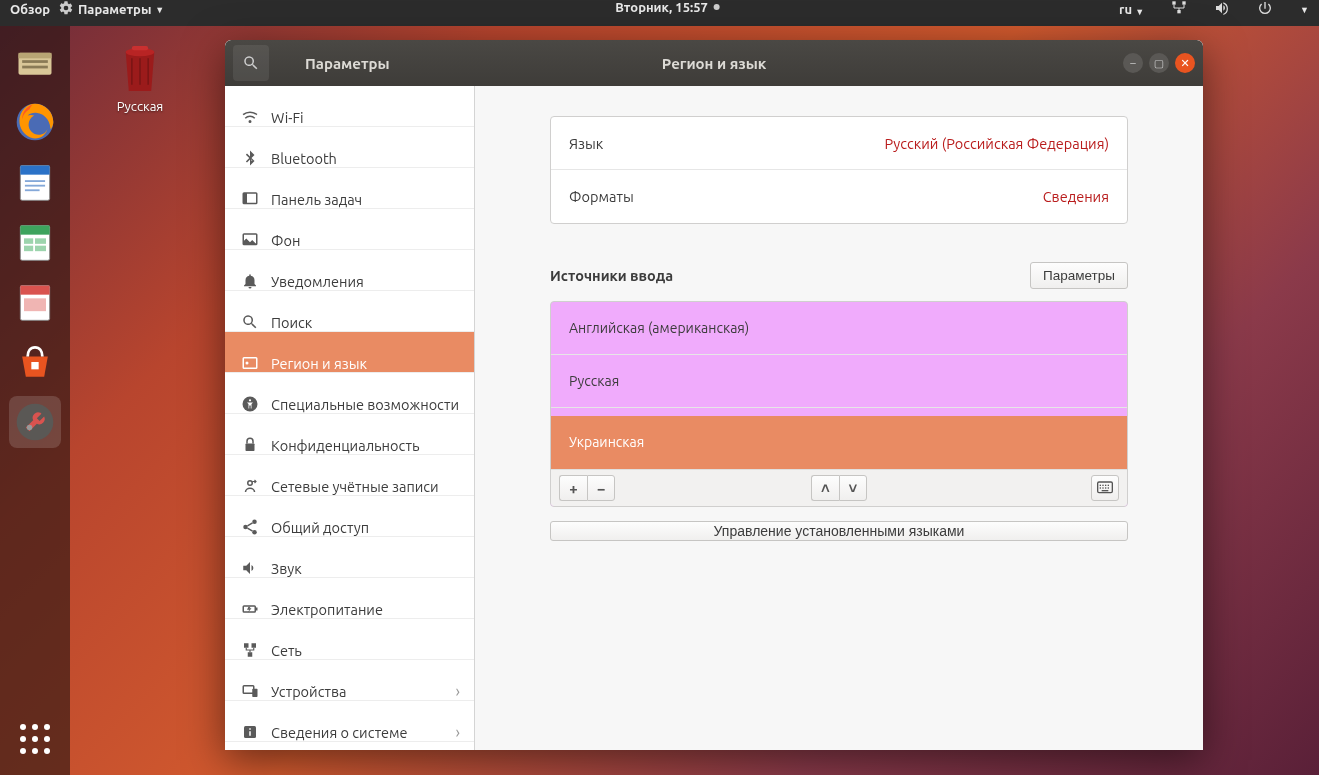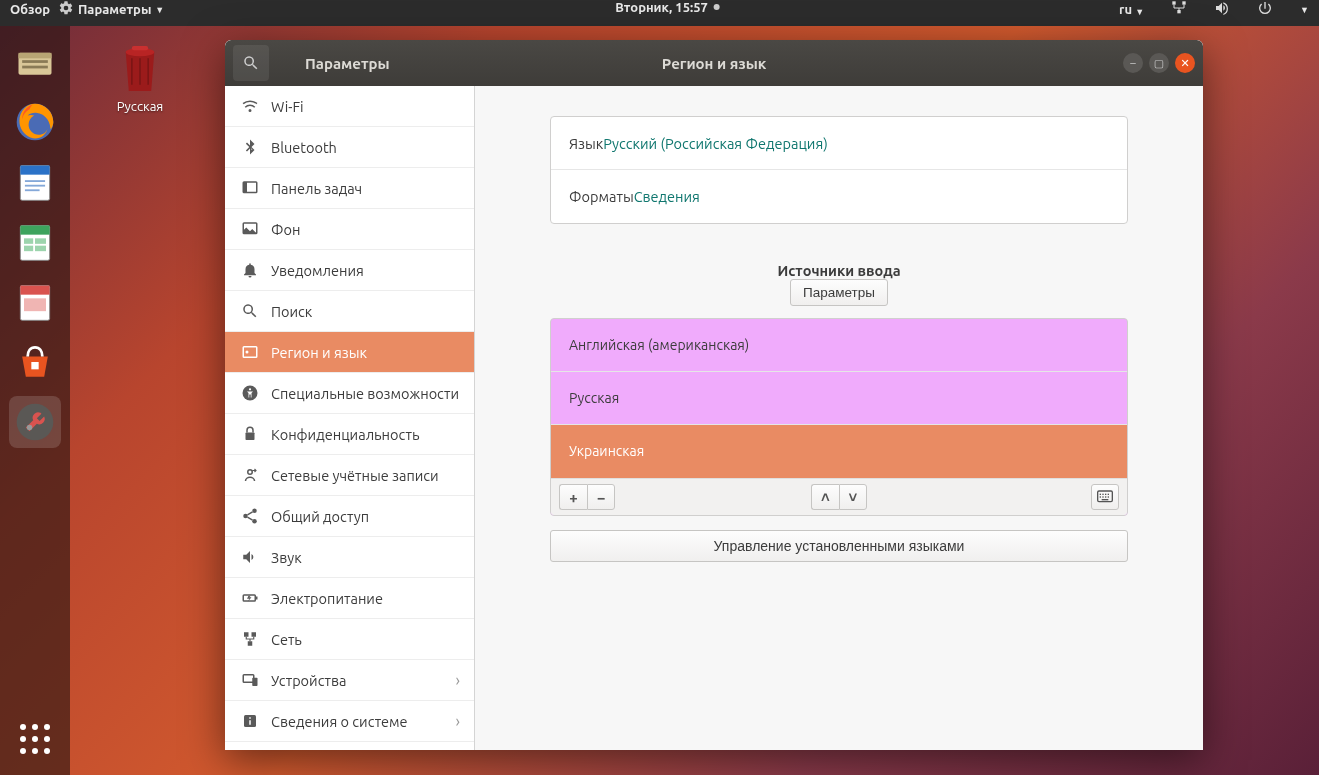--- a/index.html
+++ b/index.html
@@ -136,21 +136,21 @@
 
 .sidebar {
   width: 250px;
   background: #fff;
   border-right: 1px solid #d4d4d4;
   overflow-y: auto;
 }
 .sb-item {
   height: 41px;
   display: flex;
-  align-items: center;
+  align-items: flex-end;
   padding: 0 14px;
   border-bottom: 1px solid #ededed;
   cursor: pointer;
   font-size: 14.5px;
   color: #3c3c3c;
   position: relative;
 }
 .sb-item.selected { background: #e98b63; color: #fff; }
 .sb-item .icon { width: 22px; margin-right: 10px; display: inline-flex; align-items: center; justify-content: center; }
 .sb-item .chev { position: absolute; right: 14px; color: #999; font-size: 16px; }
@@ -167,29 +167,30 @@
 }
 .option-list {
   background: #fff;
   border: 1px solid #d0cfce;
   border-radius: 4px;
 }
 .option-row {
   height: 53px;
   display: flex;
   align-items: center;
+  justify-content: space-between;
   padding: 0 18px;
   border-bottom: 1px solid #e6e6e6;
   cursor: pointer;
 }
 .option-row:last-child { border-bottom: none; }
 .option-row .label { font-size: 14.5px; }
-.option-row .value { font-size: 14.5px; color: #0f766e; }
-
-.section-header { display: flex; align-items: center; justify-content: space-between; margin: 38px 0 12px; flex-direction: column; }
+.option-row .value { font-size: 14.5px; color: #b91c1c; }
+
+.section-header { display: flex; align-items: center; justify-content: space-between; margin: 38px 0 12px; }
 .section-header h3 { font-size: 14.5px; font-weight: 600; color: #3c3c3c; }
 .btn {
   background: linear-gradient(#fdfdfd, #f0efee);
   border: 1px solid #c6c5c3;
   border-radius: 3px;
   padding: 5px 12px;
   font-size: 13.5px;
   cursor: pointer;
   color: #3c3c3c;
 }
@@ -200,21 +201,21 @@
   overflow: hidden;
 }
 .source-row {
   height: 53px;
   display: flex;
   align-items: center;
   padding: 0 18px;
   border-bottom: 1px solid #e6e6e6;
   cursor: pointer;
 }
-.source-row.selected { background: #e98b63; color: #fff; border-bottom-color: #e98b63; }
+.source-row.selected { background: #e98b63; color: #fff; border-bottom-color: #e98b63; margin-top: 8px; }
 .toolbar {
   display: flex;
   align-items: center;
   padding: 5px 8px;
   background: #f2f1f0;
   border-top: 1px solid #e0dfde;
 }
 .tb-btn {
   width: 28px; height: 26px;
   background: linear-gradient(#fdfdfd,#f0efee);
@@ -231,21 +232,21 @@
 .tb-group { display: flex; }
 .tb-group .tb-btn:first-child { border-radius: 3px 0 0 3px; border-right: none; }
 .tb-group .tb-btn:last-child { border-radius: 0 3px 3px 0; }
 .tb-spacer { flex: 1; }
 .tb-center { position: absolute; left: 50%; transform: translateX(-50%); }
 .toolbar { position: relative; }
 
 .manage-btn {
   margin-top: 14px;
   width: 100%;
-  height: 32px;
+  height: 20px;
   background: linear-gradient(#fdfdfd, #f0efee);
   border: 1px solid #c6c5c3;
   border-radius: 3px;
   font-size: 14px;
   cursor: pointer;
   color: #3c3c3c;
 }
 </style>
 </head>
 <body>

